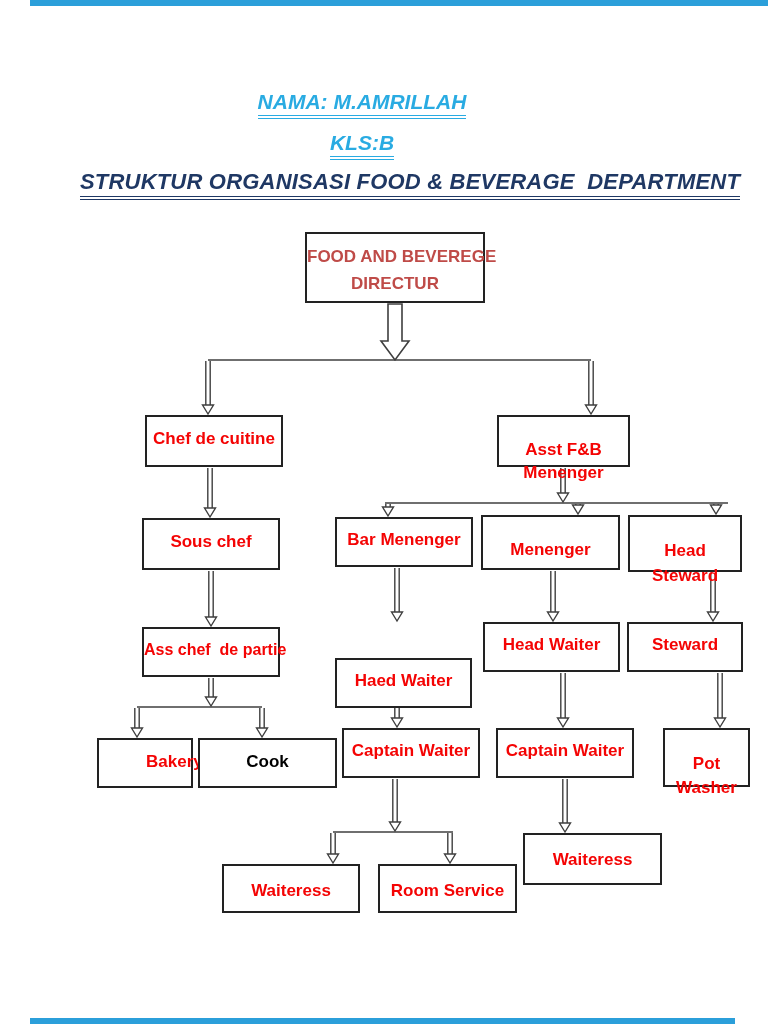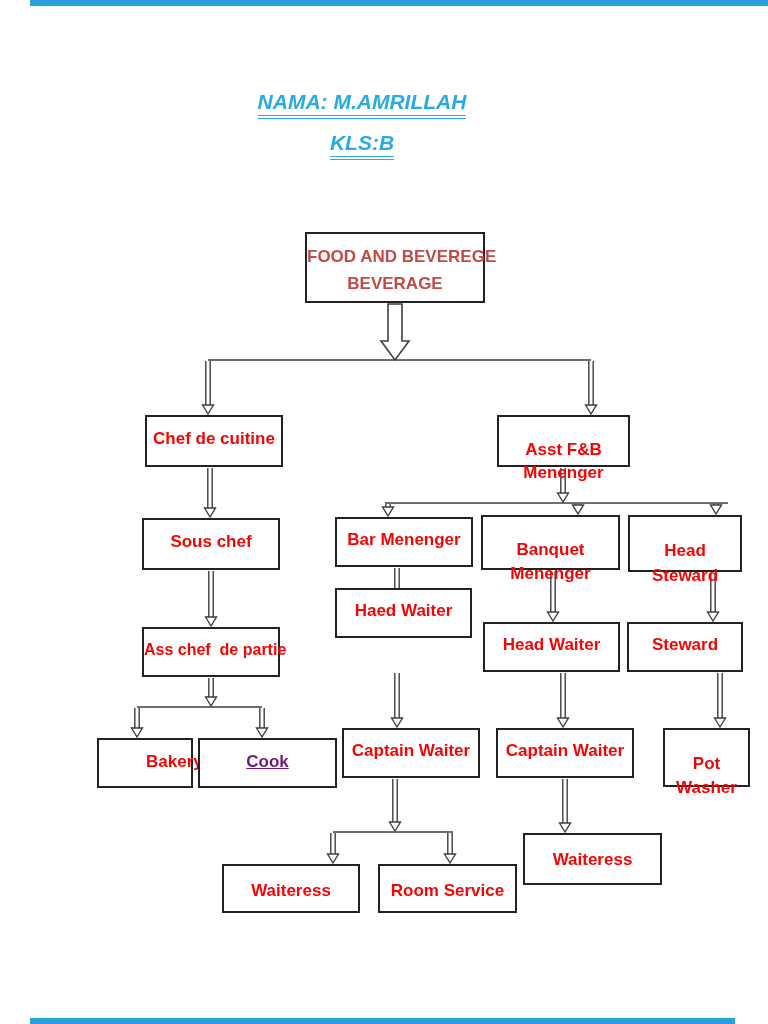--- a/index.html
+++ b/index.html
@@ -26,20 +26,23 @@
 <div class="page">
 
   <div class="edgebar" style="left: 30px; top: 0px; width: 738px; background: rgb(43, 159, 218);"></div>
   <div class="edgebar" style="left: 30px; top: 1018px; width: 705px; background: rgb(43, 159, 218);"></div>
 
   <div class="hdrwrap" style="left:0;top:90px;width:724px;">
     <span class="hdr hdr-sub" style="color: rgb(41, 171, 226);">NAMA: M.AMRILLAH</span>
   </div>
   <div class="hdrwrap" style="left:0;top:131px;width:724px;">
     <span class="hdr hdr-sub" style="color: rgb(41, 171, 226);">KLS:B</span>
+  </div>
+  <div class="hdrwrap" style="left:60px;top:169px;width:700px;">
+    <span class="hdr hdr-main" style="color: rgb(31, 56, 100);">STRUKTUR ORGANISASI FOOD &amp; BEVERAGE  DEPARTMENT</span>
   </div>
 
   <div>
 
     <svg id="connectors" class="wires" width="768" height="1024" viewBox="0 0 768 1024">
       <path d="M388,304 L402,304 L402,341 L409,341 L395,360 L381,341 L388,341 Z" fill="#ffffff" stroke="#3f3f3f" stroke-width="1.6"></path>
     <path d="M208,360 H591" fill="none" stroke="#3f3f3f" stroke-width="1.4"></path>
         <path d="M385,503 H728" fill="none" stroke="#3f3f3f" stroke-width="1.4"></path>
         <path d="M137,707 H262" fill="none" stroke="#3f3f3f" stroke-width="1.4"></path>
         <path d="M333,832 H453" fill="none" stroke="#3f3f3f" stroke-width="1.4"></path>
@@ -103,71 +106,70 @@
         <path d="M447.8,833 V855" fill="none" stroke="#3f3f3f" stroke-width="1.4"></path>
         <path d="M452.2,833 V855" fill="none" stroke="#3f3f3f" stroke-width="1.4"></path>
         <path d="M444.5,854 L450,863 L455.5,854 Z" fill="#ffffff" stroke="#3f3f3f" stroke-width="1.4"></path>
         <path d="M562.8,779 V824" fill="none" stroke="#3f3f3f" stroke-width="1.4"></path>
         <path d="M567.2,779 V824" fill="none" stroke="#3f3f3f" stroke-width="1.4"></path>
         <path d="M559.5,823 L565,832 L570.5,823 Z" fill="#ffffff" stroke="#3f3f3f" stroke-width="1.4"></path>
       </svg>
 
     <div class="node pt9" style="left: 305px; top: 232px; width: 180px; height: 71px; line-height: 27px; color: rgb(191, 75, 72);">
       <span>FOOD AND BEVEREGE</span>
-      <span>BEVERAGE</span>
+      <span>DIRECTUR</span>
     </div>
 
     <div class="node pt9" style="left: 145px; top: 415px; width: 138px; height: 52px; color: rgb(244, 4, 4);">
       <span>Chef de cuitine</span>
     </div>
 
     <div class="node pt4" style="left: 497px; top: 415px; width: 133px; height: 52px; line-height: 23px; color: rgb(244, 4, 4);">
       <span>Asst F&amp;B</span>
       <span>Menenger</span>
     </div>
 
     <div class="node pt9" style="left: 142px; top: 518px; width: 138px; height: 52px; color: rgb(244, 4, 4);">
       <span>Sous chef</span>
     </div>
 
     <div class="node pt8" style="left: 335px; top: 517px; width: 138px; height: 50px; color: rgb(244, 4, 4);">
       <span>Bar Menenger</span>
     </div>
 
     <div class="node pt4" style="left: 481px; top: 515px; width: 139px; height: 55px; line-height: 24px; color: rgb(244, 4, 4);">
-      <span>Banquet</span>
       <span>Menenger</span>
     </div>
 
     <div class="node pt4" style="left: 628px; top: 515px; width: 114px; height: 57px; line-height: 25px; color: rgb(244, 4, 4);">
       <span>Head</span>
       <span>Steward</span>
     </div>
 
     <div class="node pt8 small" style="left: 142px; top: 627px; width: 138px; height: 50px; color: rgb(244, 4, 4);">
       <span>Ass chef  de partie</span>
     </div>
 
-    <div class="node pt8" style="left: 335px; top: 588px; width: 137px; height: 50px; color: rgb(244, 4, 4);">
+    <div class="node pt8" style="left: 335px; top: 658px; width: 137px; height: 50px; color: rgb(244, 4, 4);">
       <span>Haed Waiter</span>
     </div>
 
     <div class="node pt8" style="left: 483px; top: 622px; width: 137px; height: 50px; color: rgb(244, 4, 4);">
       <span>Head Waiter</span>
     </div>
 
     <div class="node pt8" style="left: 627px; top: 622px; width: 116px; height: 50px; color: rgb(244, 4, 4);">
       <span>Steward</span>
     </div>
 
     <div class="node pt9" style="left: 97px; top: 738px; width: 96px; height: 50px; color: rgb(244, 4, 4); padding-left: 47px;">
       <span>Bakery</span>
     </div>
 
-    <div class="node pt9" style="left: 198px; top: 738px; width: 139px; height: 50px; color: #701a75; text-decoration: underline;">
+    <div class="node pt9" style="left: 198px; top: 738px; width: 139px; height: 50px; color: #000000;">
       <span>Cook</span>
     </div>
 
     <div class="node pt8" style="left: 342px; top: 728px; width: 138px; height: 50px; color: rgb(244, 4, 4);">
       <span>Captain Waiter</span>
     </div>
 
     <div class="node pt8" style="left: 496px; top: 728px; width: 138px; height: 50px; color: rgb(244, 4, 4);">
       <span>Captain Waiter</span>
     </div>

